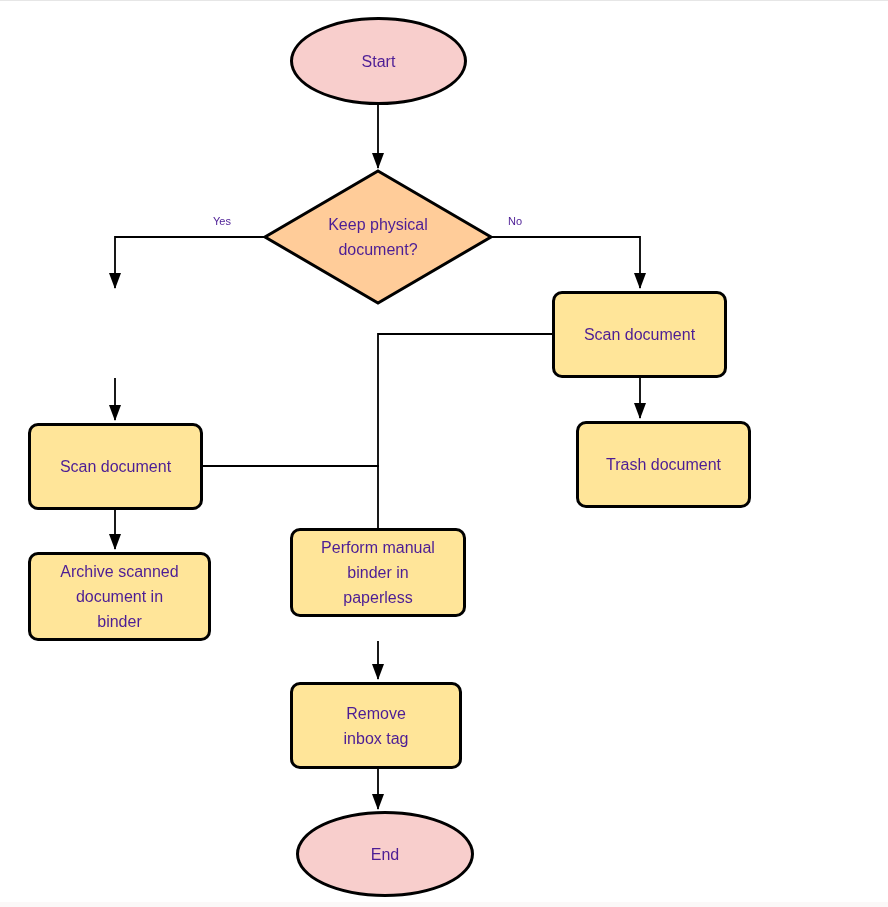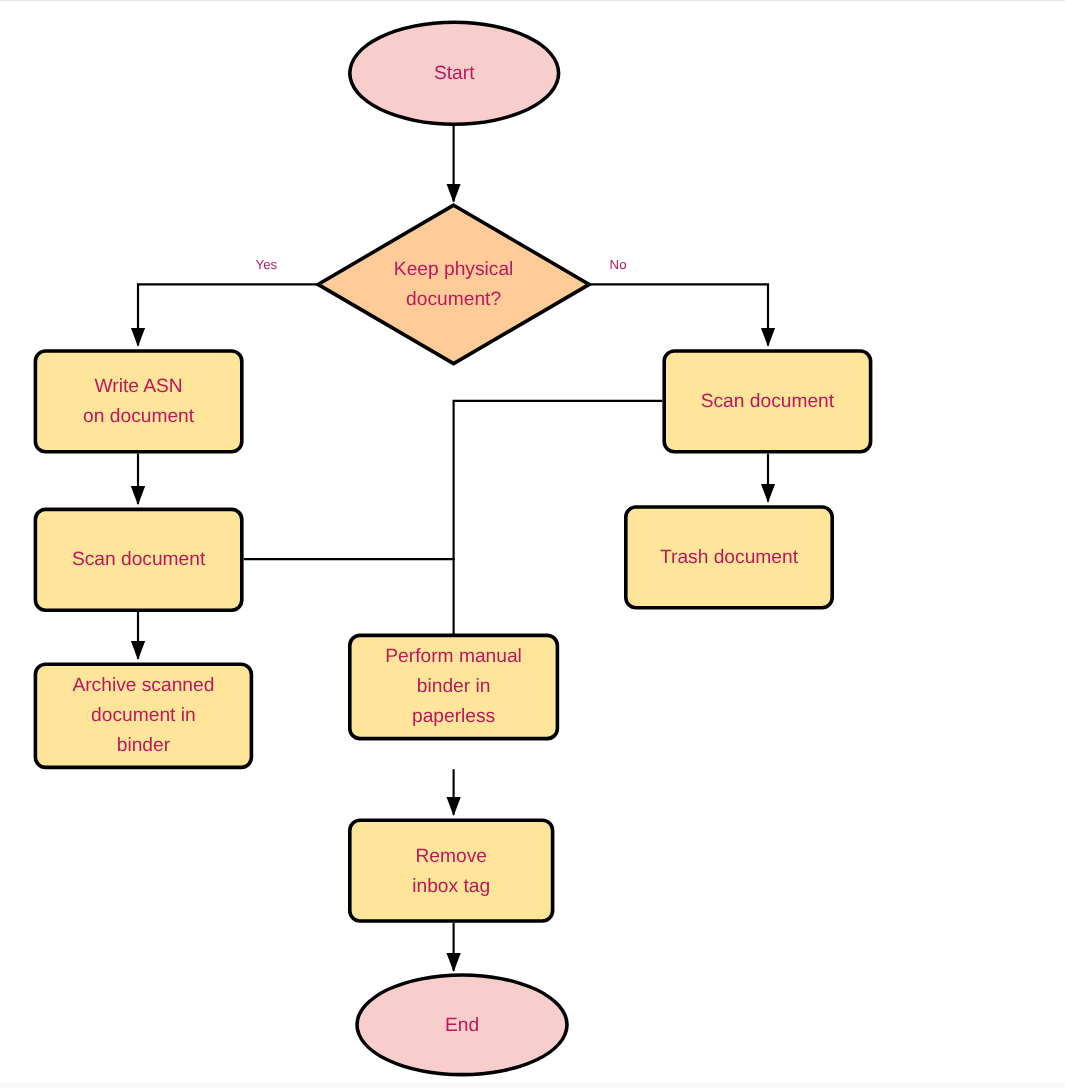--- a/index.html
+++ b/index.html
@@ -6,21 +6,21 @@
     margin: 0;
     padding: 0;
     background: #ffffff;
   }
   .stage {
     position: relative;
     width: 888px;
     height: 907px;
     background: #ffffff;
     font-family: "Liberation Sans", "DejaVu Sans", sans-serif;
-    color: #be185d;
+    color: #4c1d95;
     overflow: hidden;
   }
   .connector-layer {
     position: absolute;
     left: 0;
     top: 0;
     width: 888px;
     height: 907px;
   }
   .edge {
@@ -120,44 +120,38 @@
   <div class="diamond-label" style="left:265px; top:171px; width:226px; height:132px;align-items:center;">
     <div>
       <div>Keep physical</div>
       <div>document?</div>
     </div>
   </div>
 
   <div class="edge-label" style="left:213px; top:212px;">Yes</div>
   <div class="edge-label" style="left:508px; top:212px;">No</div>
 
-  <div class="node box" style="left:28px; top:291px; width:175px; height:87px;">
-    <div>
-      <div>Write ASN</div>
-      <div>on document</div>
-    </div>
-  </div>
 
   <div class="node box" style="left:28px; top:423px; width:175px; height:87px;">
     <div>Scan document</div>
   </div>
 
   <div class="node box" style="left:28px; top:552px; width:183px; height:89px;">
     <div>
       <div>Archive scanned</div>
       <div>document in</div>
       <div>binder</div>
     </div>
   </div>
 
   <div class="node box" style="left:552px; top:291px; width:175px; height:87px;">
     <div>Scan document</div>
   </div>
 
-  <div class="node box" style="left:520px; top:421px; width:175px; height:87px;">
+  <div class="node box" style="left:576px; top:421px; width:175px; height:87px;">
     <div>Trash document</div>
   </div>
 
   <div class="node box" style="left:290px; top:528px; width:176px; height:89px;">
     <div>
       <div>Perform manual</div>
       <div>binder in</div>
       <div>paperless</div>
     </div>
   </div>

